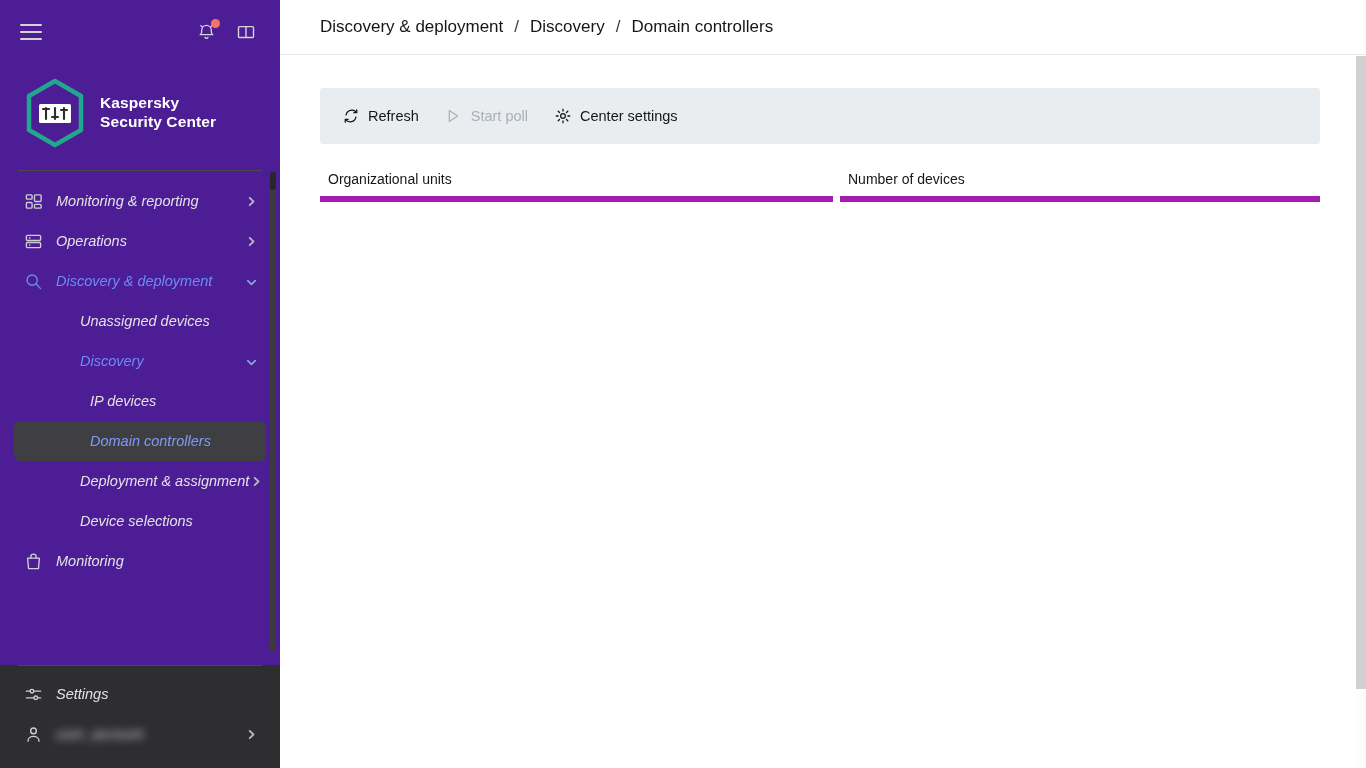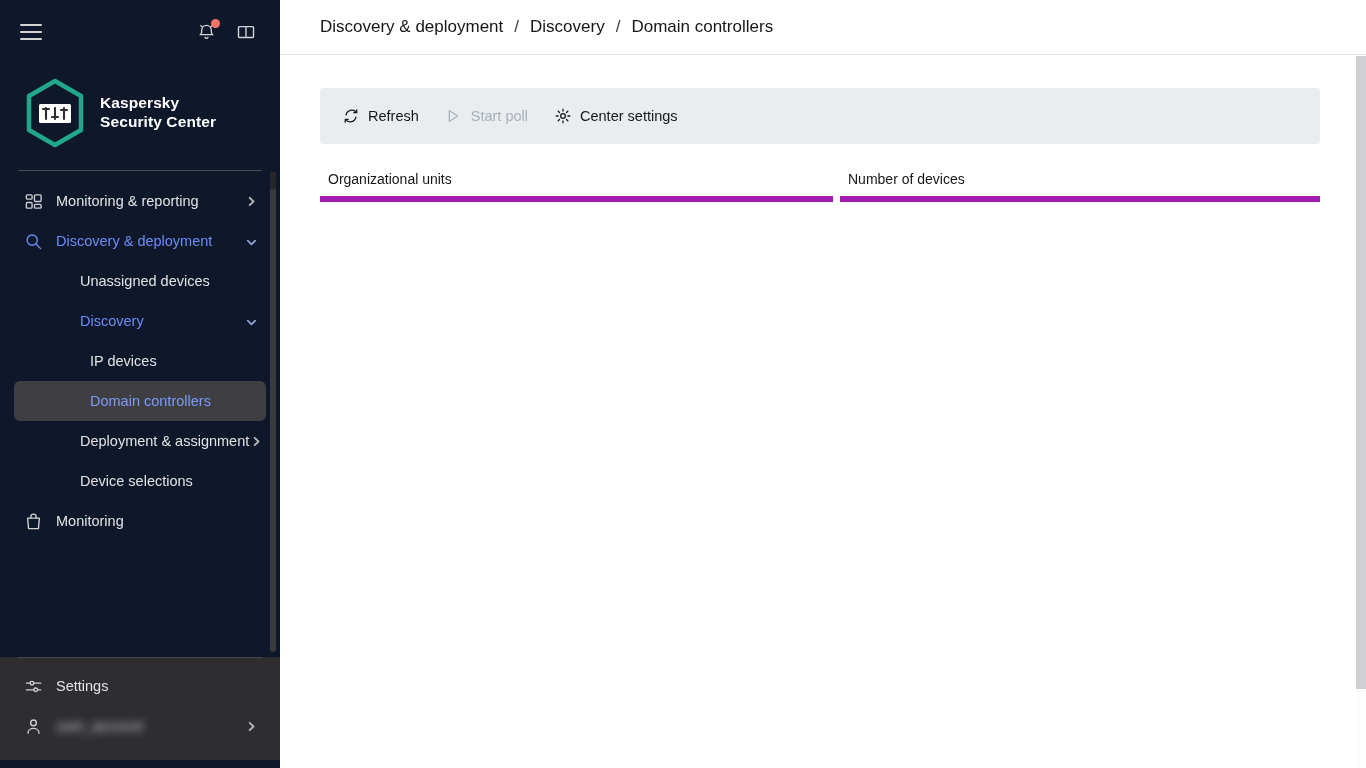--- a/index.html
+++ b/index.html
@@ -17,21 +17,21 @@
     display: flex;
     width: 1366px;
     height: 768px;
   }
 
   
   .sidebar {
     position: relative;
     width: 280px;
     height: 768px;
-    background: #0f172a;
+    background: #4c1d95;
     flex: 0 0 280px;
     color: #e6e6e8;
     overflow: hidden;
   }
 
   .sidebar-topbar {
     height: 64px;
     display: flex;
     align-items: center;
     padding: 0 22px 0 20px;
@@ -130,21 +130,21 @@
   .nav-item .nav-ico {
     width: 22px;
     height: 20px;
     flex: 0 0 22px;
     display: flex;
     align-items: center;
     justify-content: flex-start;
     margin-right: 10px;
     color: #cfcfd2;
   }
-  .nav-item .nav-label { flex: 1 1 auto; }
+  .nav-item .nav-label { flex: 1 1 auto; font-style: italic; }
   .nav-item .nav-chev {
     flex: 0 0 14px;
     color: #b9b9bd;
     display: flex;
     align-items: center;
     justify-content: center;
   }
 
   .nav-item.accent { color: #6b8df5; }
   .nav-item.accent .nav-ico { color: #6b8df5; }
@@ -155,21 +155,21 @@
     color: #7c9bf7;
   }
 
   
   .lvl1 { padding-left: 34px; }
   .lvl2 { padding-left: 44px; }
 
   .sidebar-bottom {
     position: absolute;
     left: 0;
-    bottom: 8px;
+    bottom: 0;
     width: 280px;
     padding-bottom: 14px;
     background: #2e2e31;
   }
   .sidebar-bottom .sidebar-divider { margin-bottom: 8px; }
 
   .blurred-name {
     display: inline-block;
     color: #cfcfd2;
     filter: blur(4.5px);
@@ -364,20 +364,36 @@
                 <rect x="11" y="13" width="7" height="4" rx="1"></rect>
               </svg>
             </span>
             <span class="nav-label">Monitoring &amp; reporting</span>
             <span class="nav-chev">
               <svg width="13" height="13" viewBox="0 0 14 14" fill="none" stroke="currentColor" stroke-width="1.9" stroke-linecap="round" stroke-linejoin="round">
                 <path d="M5 3l4.2 4L5 11"></path>
               </svg>
             </span>
           </div>
+          <div class="nav-item">
+            <span class="nav-ico">
+              <svg width="19" height="19" viewBox="0 0 20 20" fill="none" stroke="currentColor" stroke-width="1.45" stroke-linecap="round" stroke-linejoin="round">
+                <rect x="2.5" y="3.5" width="15" height="5.5" rx="1.3"></rect>
+                <rect x="2.5" y="11" width="15" height="5.5" rx="1.3"></rect>
+                <circle cx="6" cy="6.2" r="0.9" fill="currentColor" stroke="none"></circle>
+                <circle cx="6" cy="13.7" r="0.9" fill="currentColor" stroke="none"></circle>
+              </svg>
+            </span>
+            <span class="nav-label">Operations</span>
+            <span class="nav-chev">
+              <svg width="13" height="13" viewBox="0 0 14 14" fill="none" stroke="currentColor" stroke-width="1.9" stroke-linecap="round" stroke-linejoin="round">
+                <path d="M5 3l4.2 4L5 11"></path>
+              </svg>
+            </span>
+          </div>
           <div class="nav-item accent">
             <span class="nav-ico">
               <svg width="19" height="19" viewBox="0 0 20 20" fill="none" stroke="currentColor" stroke-width="1.45" stroke-linecap="round" stroke-linejoin="round">
                 <circle cx="8.6" cy="8.6" r="5.4"></circle>
                 <path d="M12.7 12.7 17.5 17.5"></path>
               </svg>
             </span>
             <span class="nav-label">Discovery &amp; deployment</span>
             <span class="nav-chev">
               <svg width="13" height="13" viewBox="0 0 14 14" fill="none" stroke="currentColor" stroke-width="1.9" stroke-linecap="round" stroke-linejoin="round">

